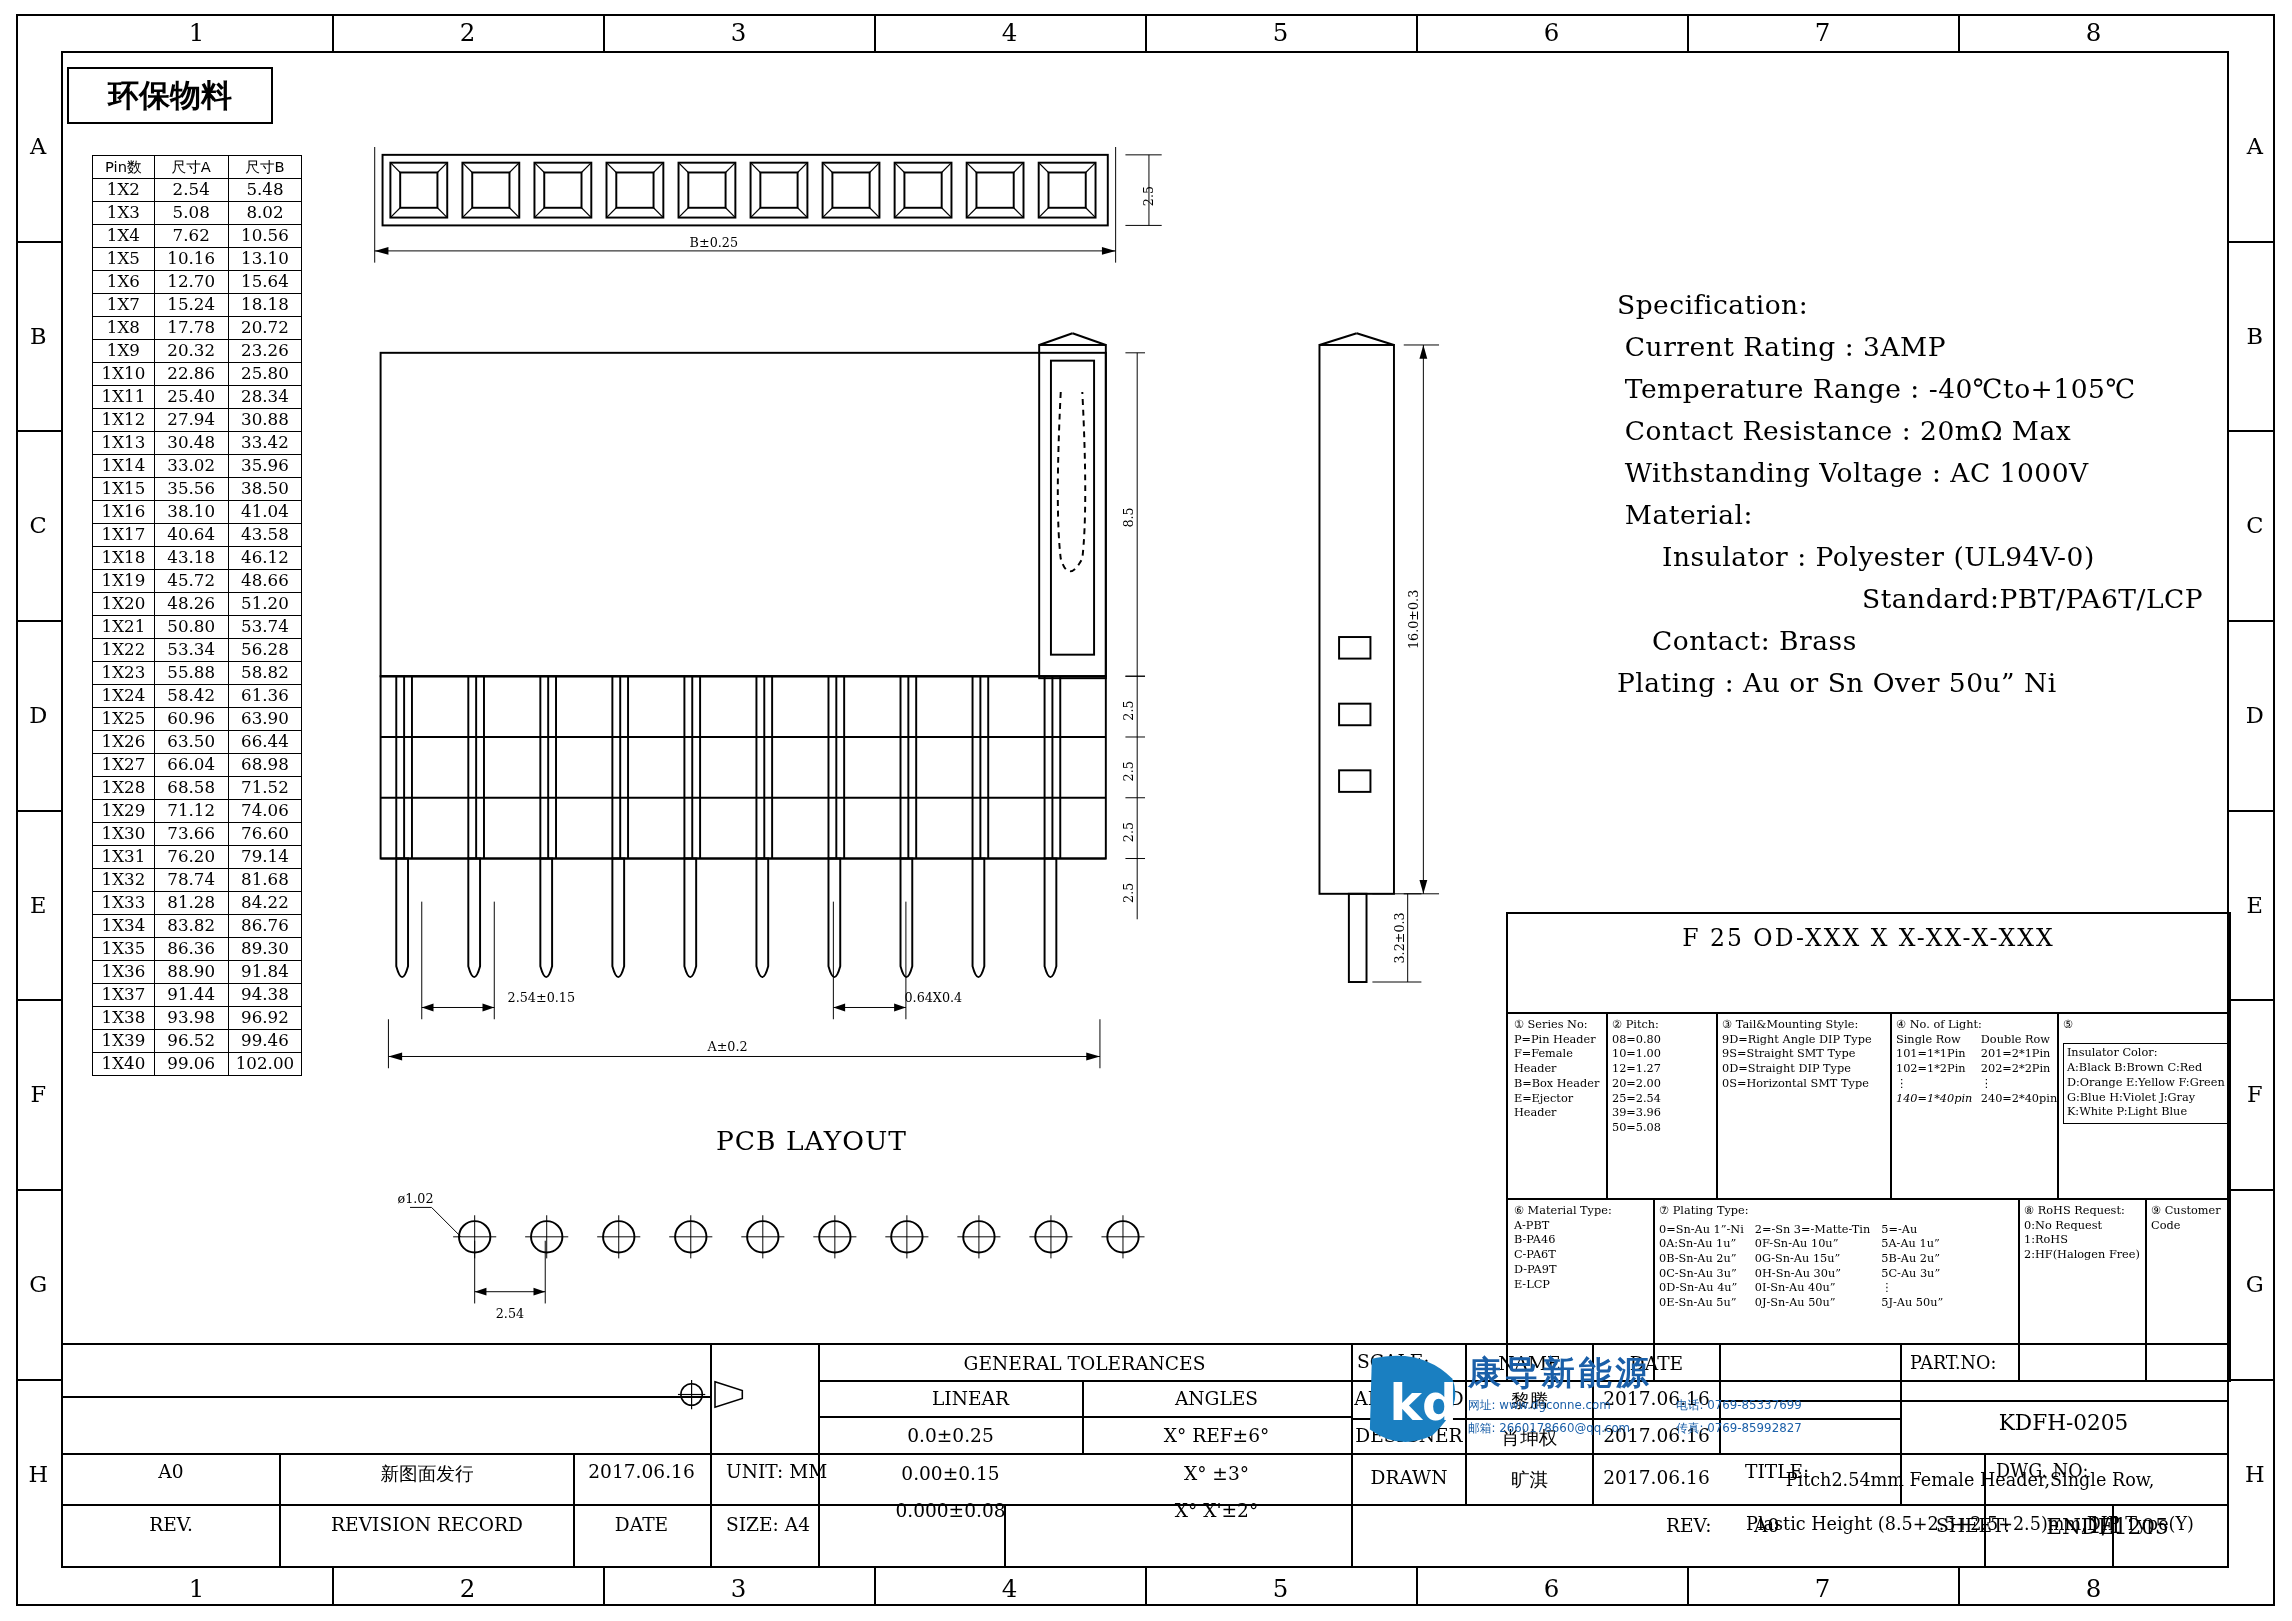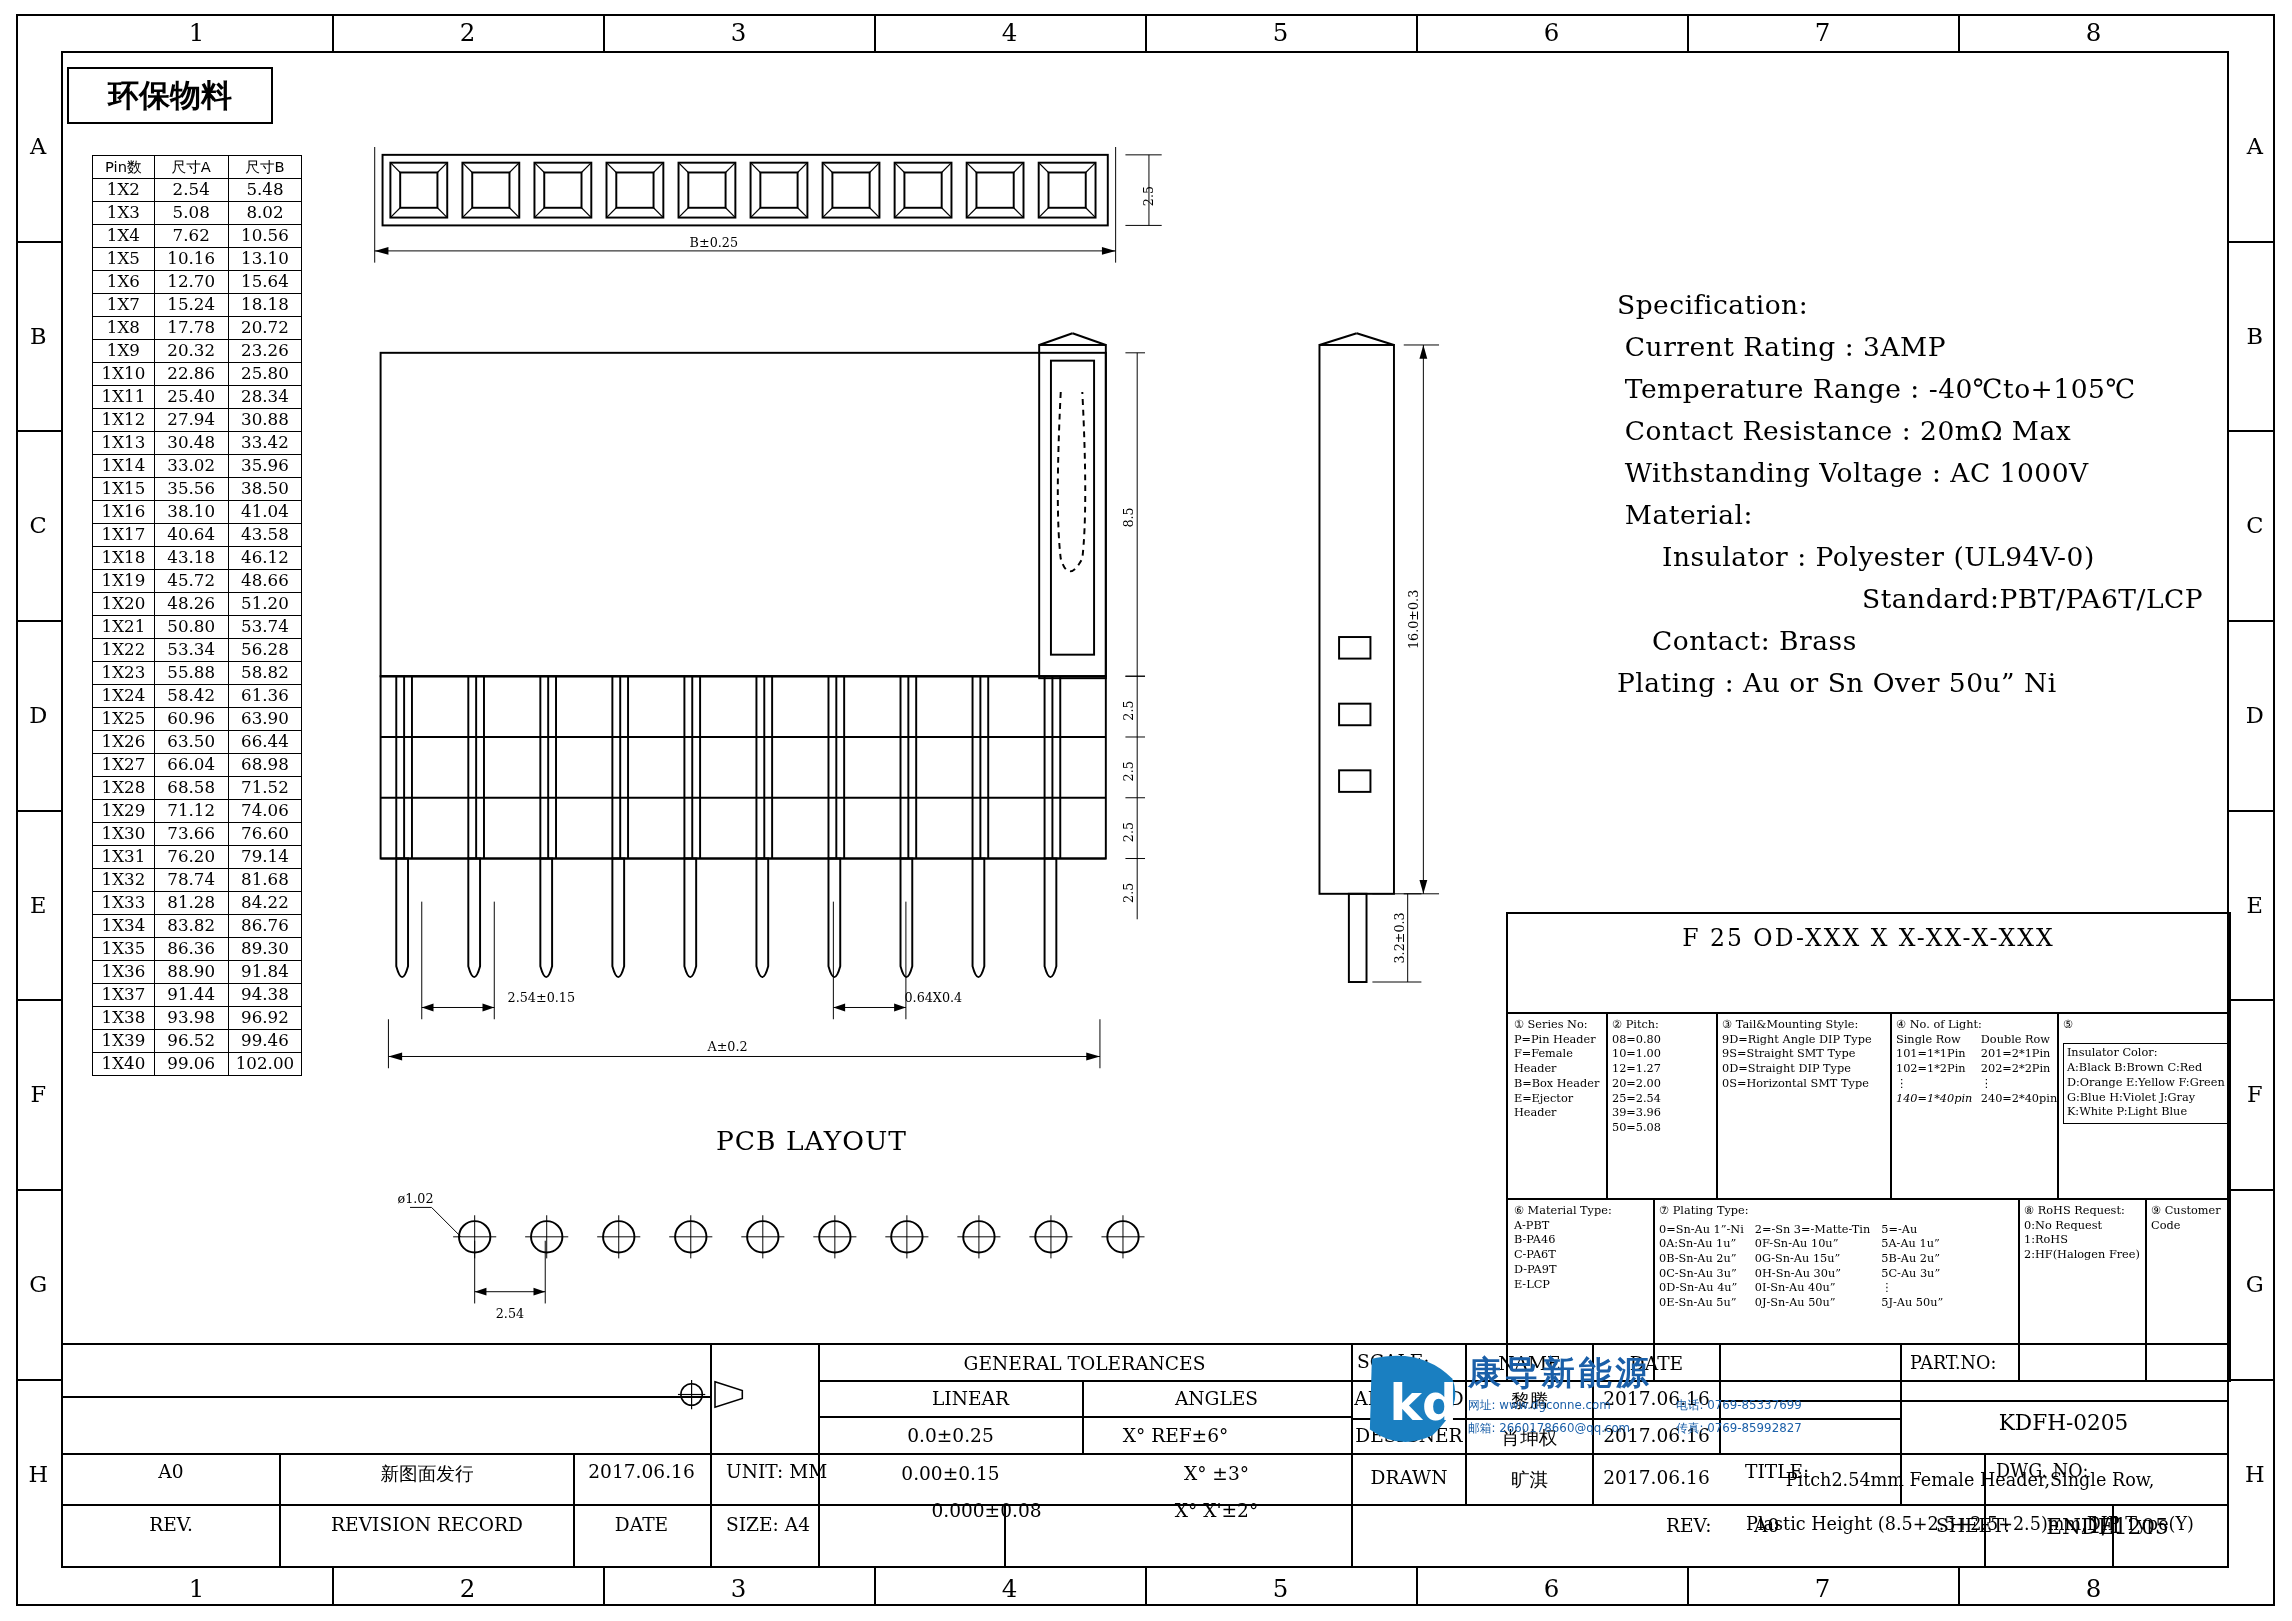--- a/index.html
+++ b/index.html
@@ -736,24 +736,24 @@
 
     <div class="tb" style="left:663px;top:116px;">UNIT: MM</div>
     <div class="tb" style="left:663px;top:169px;">SIZE: A4</div>
 
     <div class="tbc" style="left:757px;top:7.8px;width:529px;">GENERAL TOLERANCES</div>
     <div class="tbc" style="left:777px;top:43px;width:261px;">LINEAR</div>
     <div class="tbc" style="left:1021px;top:43px;width:265px;">ANGLES</div>
     <div id="tol-linear">
         <div class="tbc" style="left: 757px; top: 80px; width: 261px;">0.0±0.25</div>
         <div class="tbc" style="left: 757px; top: 118px; width: 261px;">0.00±0.15</div>
-        <div class="tbc" style="left: 757px; top: 155px; width: 261px; margin-left: 36px;">0.000±0.08</div>
+        <div class="tbc" style="left: 757px; top: 155px; width: 261px;">0.000±0.08</div>
       </div>
     <div id="tol-angles">
-        <div class="tbc" style="left: 980px; top: 80px; width: 265px;">X° REF±6°</div>
+        <div class="tbc" style="left: 1021px; top: 80px; width: 265px;">X° REF±6°</div>
         <div class="tbc" style="left: 1021px; top: 118px; width: 265px;">X° ±3°</div>
         <div class="tbc" style="left: 1021px; top: 155px; width: 265px;">X° X'±2°</div>
       </div>
 
     <div class="tb" style="left:1294px;top:5.9px;">SCALE:</div>
     <div class="tb" style="left:1341px;top:25.5px;">1:1</div>
     <div class="tbc" style="left:1404px;top:7.8px;width:125px;">NAME</div>
     <div class="tbc" style="left:1531px;top:7.8px;width:125px;">DATE</div>
 
     <div class="tbc" style="left:1290px;top:43px;width:112px;">APPROVED</div>

